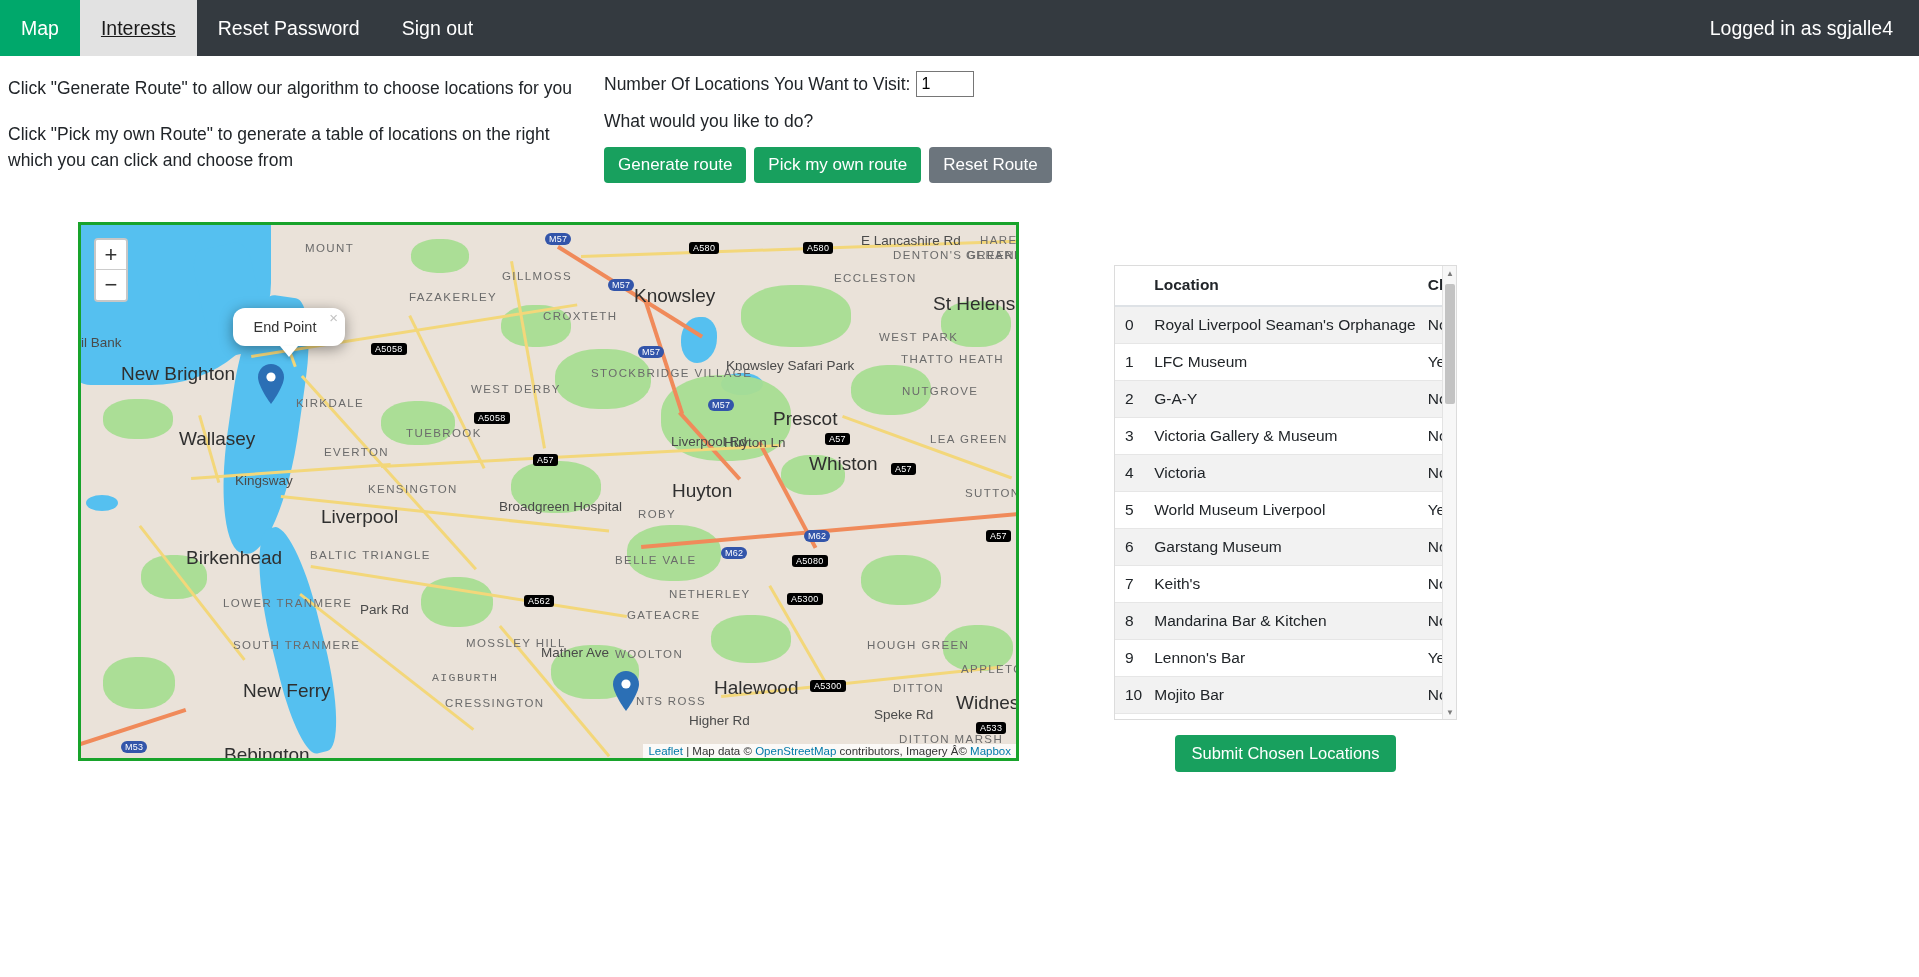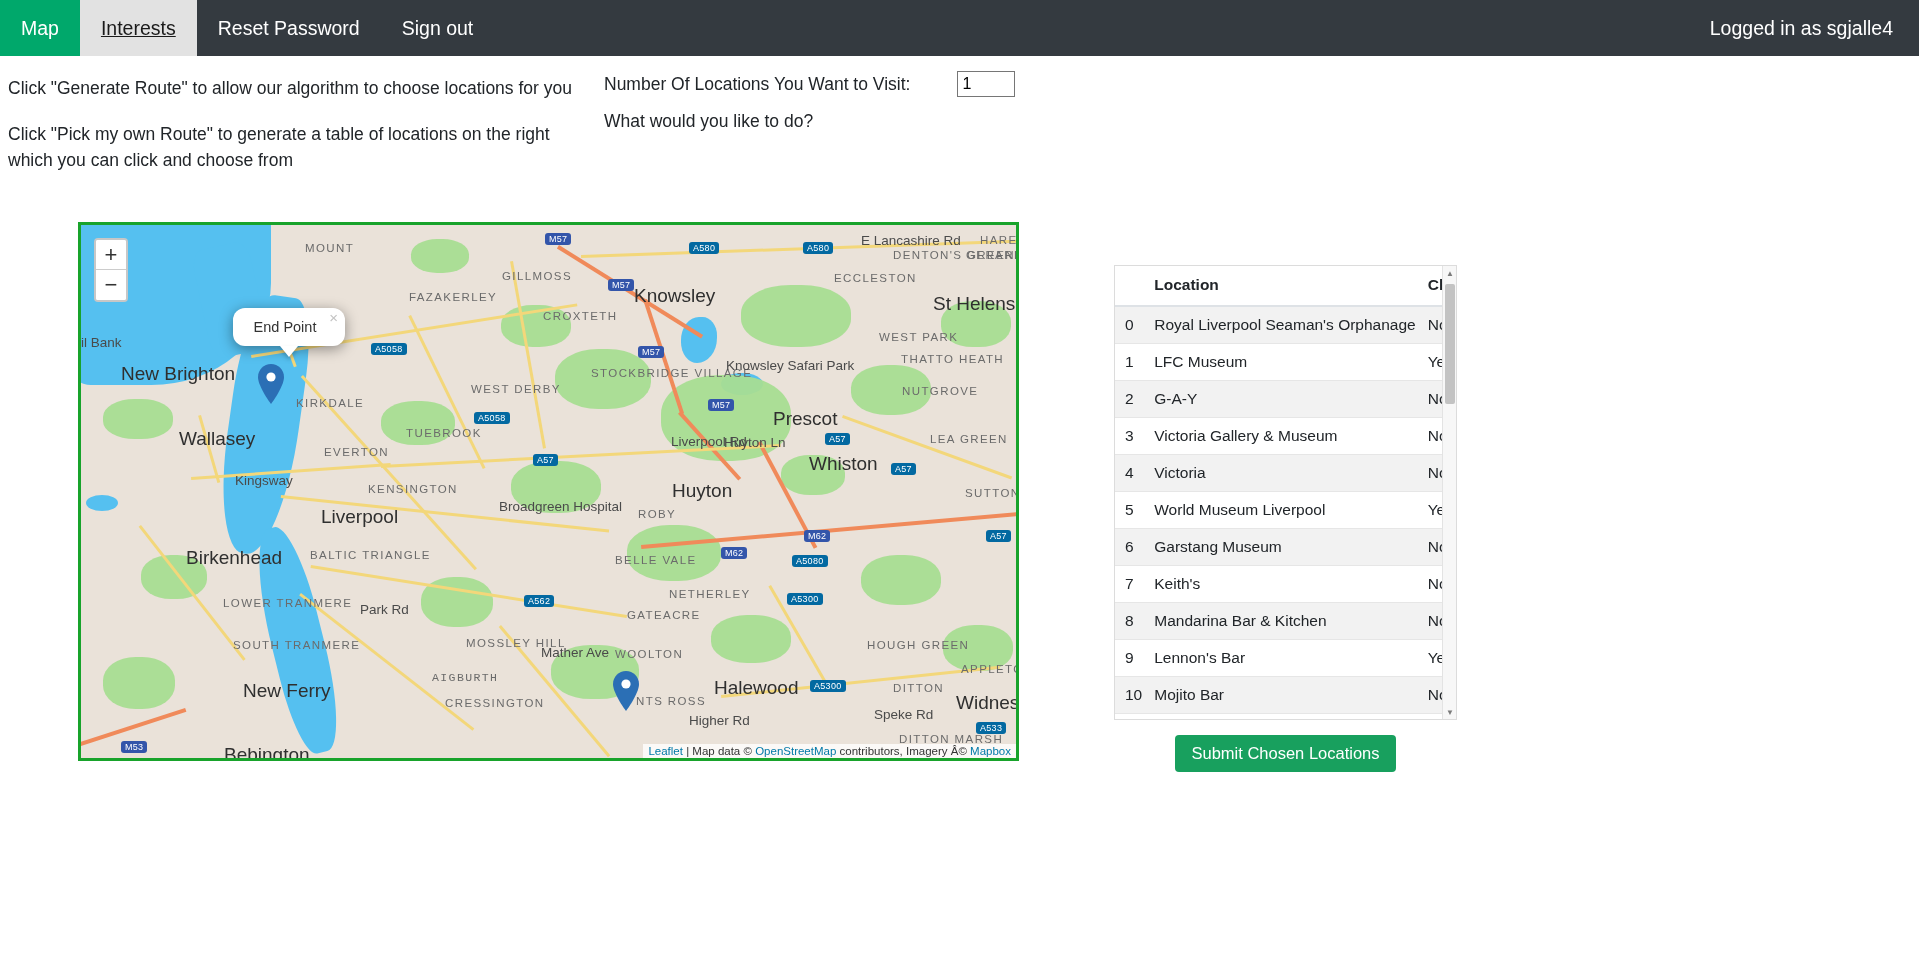--- a/index.html
+++ b/index.html
@@ -68,21 +68,20 @@
     left: 604px;
     top: 70px;
     width: 600px;
   }
   .loc-count-row {
     display: flex;
     align-items: center;
     font-size: 17.5px;
     color: #212529;
     height: 28px;
-    gap: 41px;
   }
   .loc-count-label { white-space: nowrap; }
   .loc-count-input {
     margin-left: 6px;
     width: 58px;
     height: 26px;
     font-size: 16px;
     font-family: "Liberation Sans", sans-serif;
     padding: 1px 4px;
     border: 1px solid #767676;
@@ -174,22 +173,22 @@
   }
   .shield {
     position: absolute;
     font-size: 9px;
     color: #ffffff;
     padding: 1px 4px;
     border-radius: 3px;
     font-family: "Liberation Sans", sans-serif;
     letter-spacing: .3px;
   }
-  .shield-m { background: #3355aa; }
-  .shield-a { background: #0369a1; }
+  .shield-m { background: #3355aa; border-radius: 6px; }
+  .shield-a { background: #000000; }
 
   .zoom-ctrl {
     position: absolute;
     left: 13px;
     top: 13px;
     width: 34px;
     border: 2px solid rgba(0,0,0,.22);
     border-radius: 4px;
     background: #fff;
     z-index: 40;
@@ -375,20 +374,25 @@
   <p>Click "Generate Route" to allow our algorithm to choose locations for you</p>
   <p>Click "Pick my own Route" to generate a table of locations on the right which you can click and choose from</p>
 </div>
 
 <div class="form-area">
   <div class="loc-count-row">
     <span class="loc-count-label">Number Of Locations You Want to Visit:</span>
     <input class="loc-count-input" type="text" value="1" style="">
   </div>
   <div class="what-label">What would you like to do?</div>
+  <div class="btn-row">
+    <button class="btn btn-green">Generate route</button>
+    <button class="btn btn-green">Pick my own route</button>
+    <button class="btn btn-grey">Reset Route</button>
+  </div>
 </div>
 
 <div class="map-wrap">
   <div class="map-canvas">
 
     <div class="water" style="left:-10px; top:-10px; width:200px; height:170px; border-radius:0 0 60% 10%;"></div>
     <div class="water" style="left:148px; top:70px; width:70px; height:260px; transform:rotate(8deg); border-radius:40% 30% 50% 45%;"></div>
     <div class="water" style="left:190px; top:300px; width:52px; height:230px; transform:rotate(-14deg); border-radius:50% 40% 45% 35%;"></div>
     <div class="water" style="left:120px; top:20px; width:58px; height:110px; transform:rotate(-12deg); border-radius:20%;"></div>
     <div class="water" style="left:600px; top:92px; width:36px; height:46px; border-radius:50% 40% 55% 45%;"></div>

